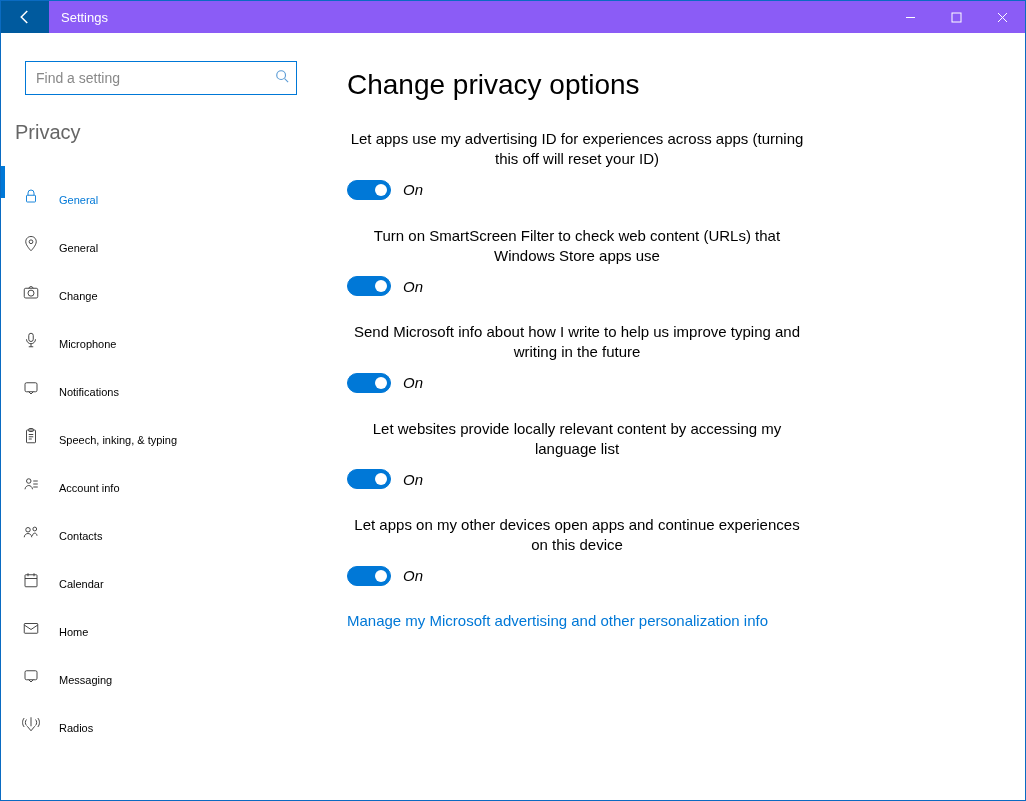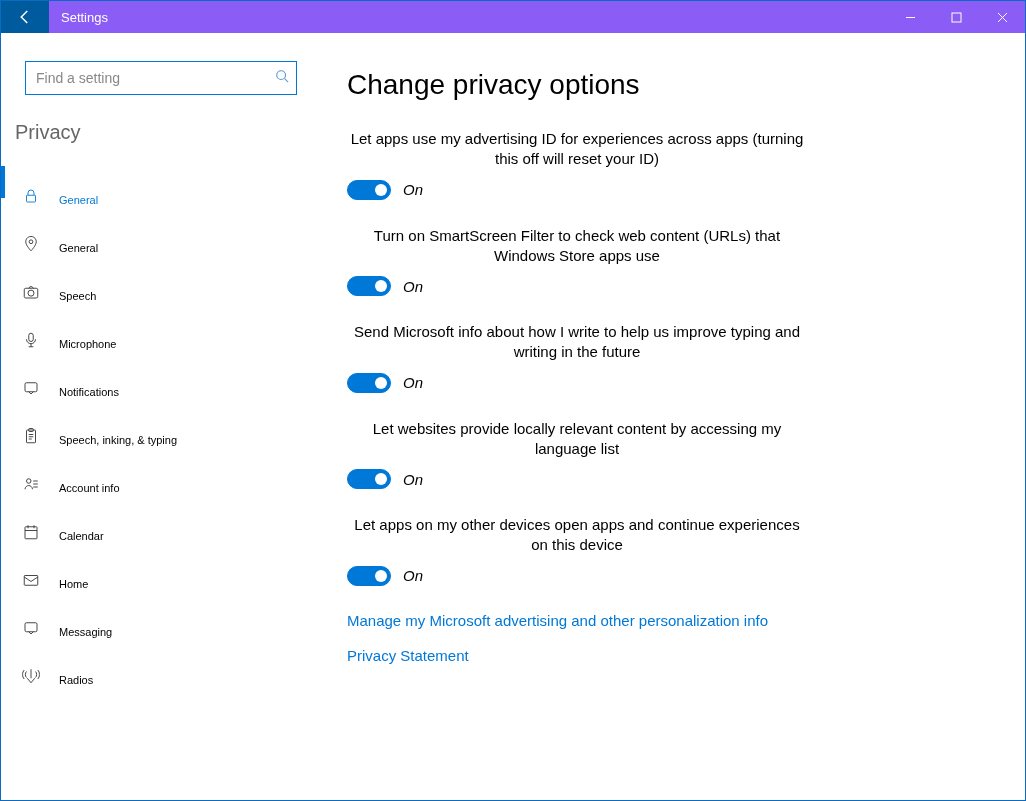--- a/index.html
+++ b/index.html
@@ -123,21 +123,21 @@
             <span>General</span>
           </div>
           <div class="nav-item">
             <span class="icon">
               <svg viewBox="0 0 24 24">
                 <rect x="3" y="7" width="18" height="13" rx="2"></rect>
                 <circle cx="12" cy="13.5" r="4"></circle>
                 <path d="M9 7l1.5-2h3L15 7"></path>
               </svg>
             </span>
-            <span>Speech</span>
+            <span>Change</span>
           </div>
           <div class="nav-item">
             <span class="icon">
               <svg viewBox="0 0 24 24">
                 <rect x="9" y="3" width="6" height="11" rx="3"></rect>
                 <path d="M6 11a6 6 0 0 0 12 0M12 17v4M9 21h6"></path>
               </svg>
             </span>
             <span>Microphone</span>
           </div>
@@ -166,20 +166,31 @@
                 <circle cx="9" cy="8" r="3"></circle>
                 <path d="M4 19c0-3 3-5 5-5s5 2 5 5"></path>
                 <path d="M15 8h6M15 12h6M15 16h6"></path>
               </svg>
             </span>
             <span>Account info</span>
           </div>
           <div class="nav-item">
             <span class="icon">
               <svg viewBox="0 0 24 24">
+                <circle cx="8" cy="9" r="3"></circle>
+                <path d="M3 19c0-3 2.5-5 5-5s5 2 5 5"></path>
+                <circle cx="17" cy="8" r="2.5"></circle>
+                <path d="M14 17c0-2 1.5-3.5 3-3.5s3 1.5 3 3.5"></path>
+              </svg>
+            </span>
+            <span>Contacts</span>
+          </div>
+          <div class="nav-item">
+            <span class="icon">
+              <svg viewBox="0 0 24 24">
                 <rect x="4" y="5" width="16" height="16" rx="1"></rect>
                 <path d="M4 10h16M8 3v4M16 3v4"></path>
               </svg>
             </span>
             <span>Calendar</span>
           </div>
           <div class="nav-item">
             <span class="icon">
               <svg viewBox="0 0 24 24">
                 <rect x="3" y="6" width="18" height="13" rx="1"></rect>
@@ -253,18 +264,17 @@
             <div class="toggle-row">
               <div class="toggle on">
                 <div class="knob"></div>
               </div>
               <span class="toggle-text">On</span>
             </div>
           </div>
         </div>
       <div id="links">
           <a class="link">Manage my Microsoft advertising and other personalization info</a>
-          <a class="link">Privacy Statement</a>
         </div>
     </div>
 
   </div>
 </div>
 
 </body></html>

